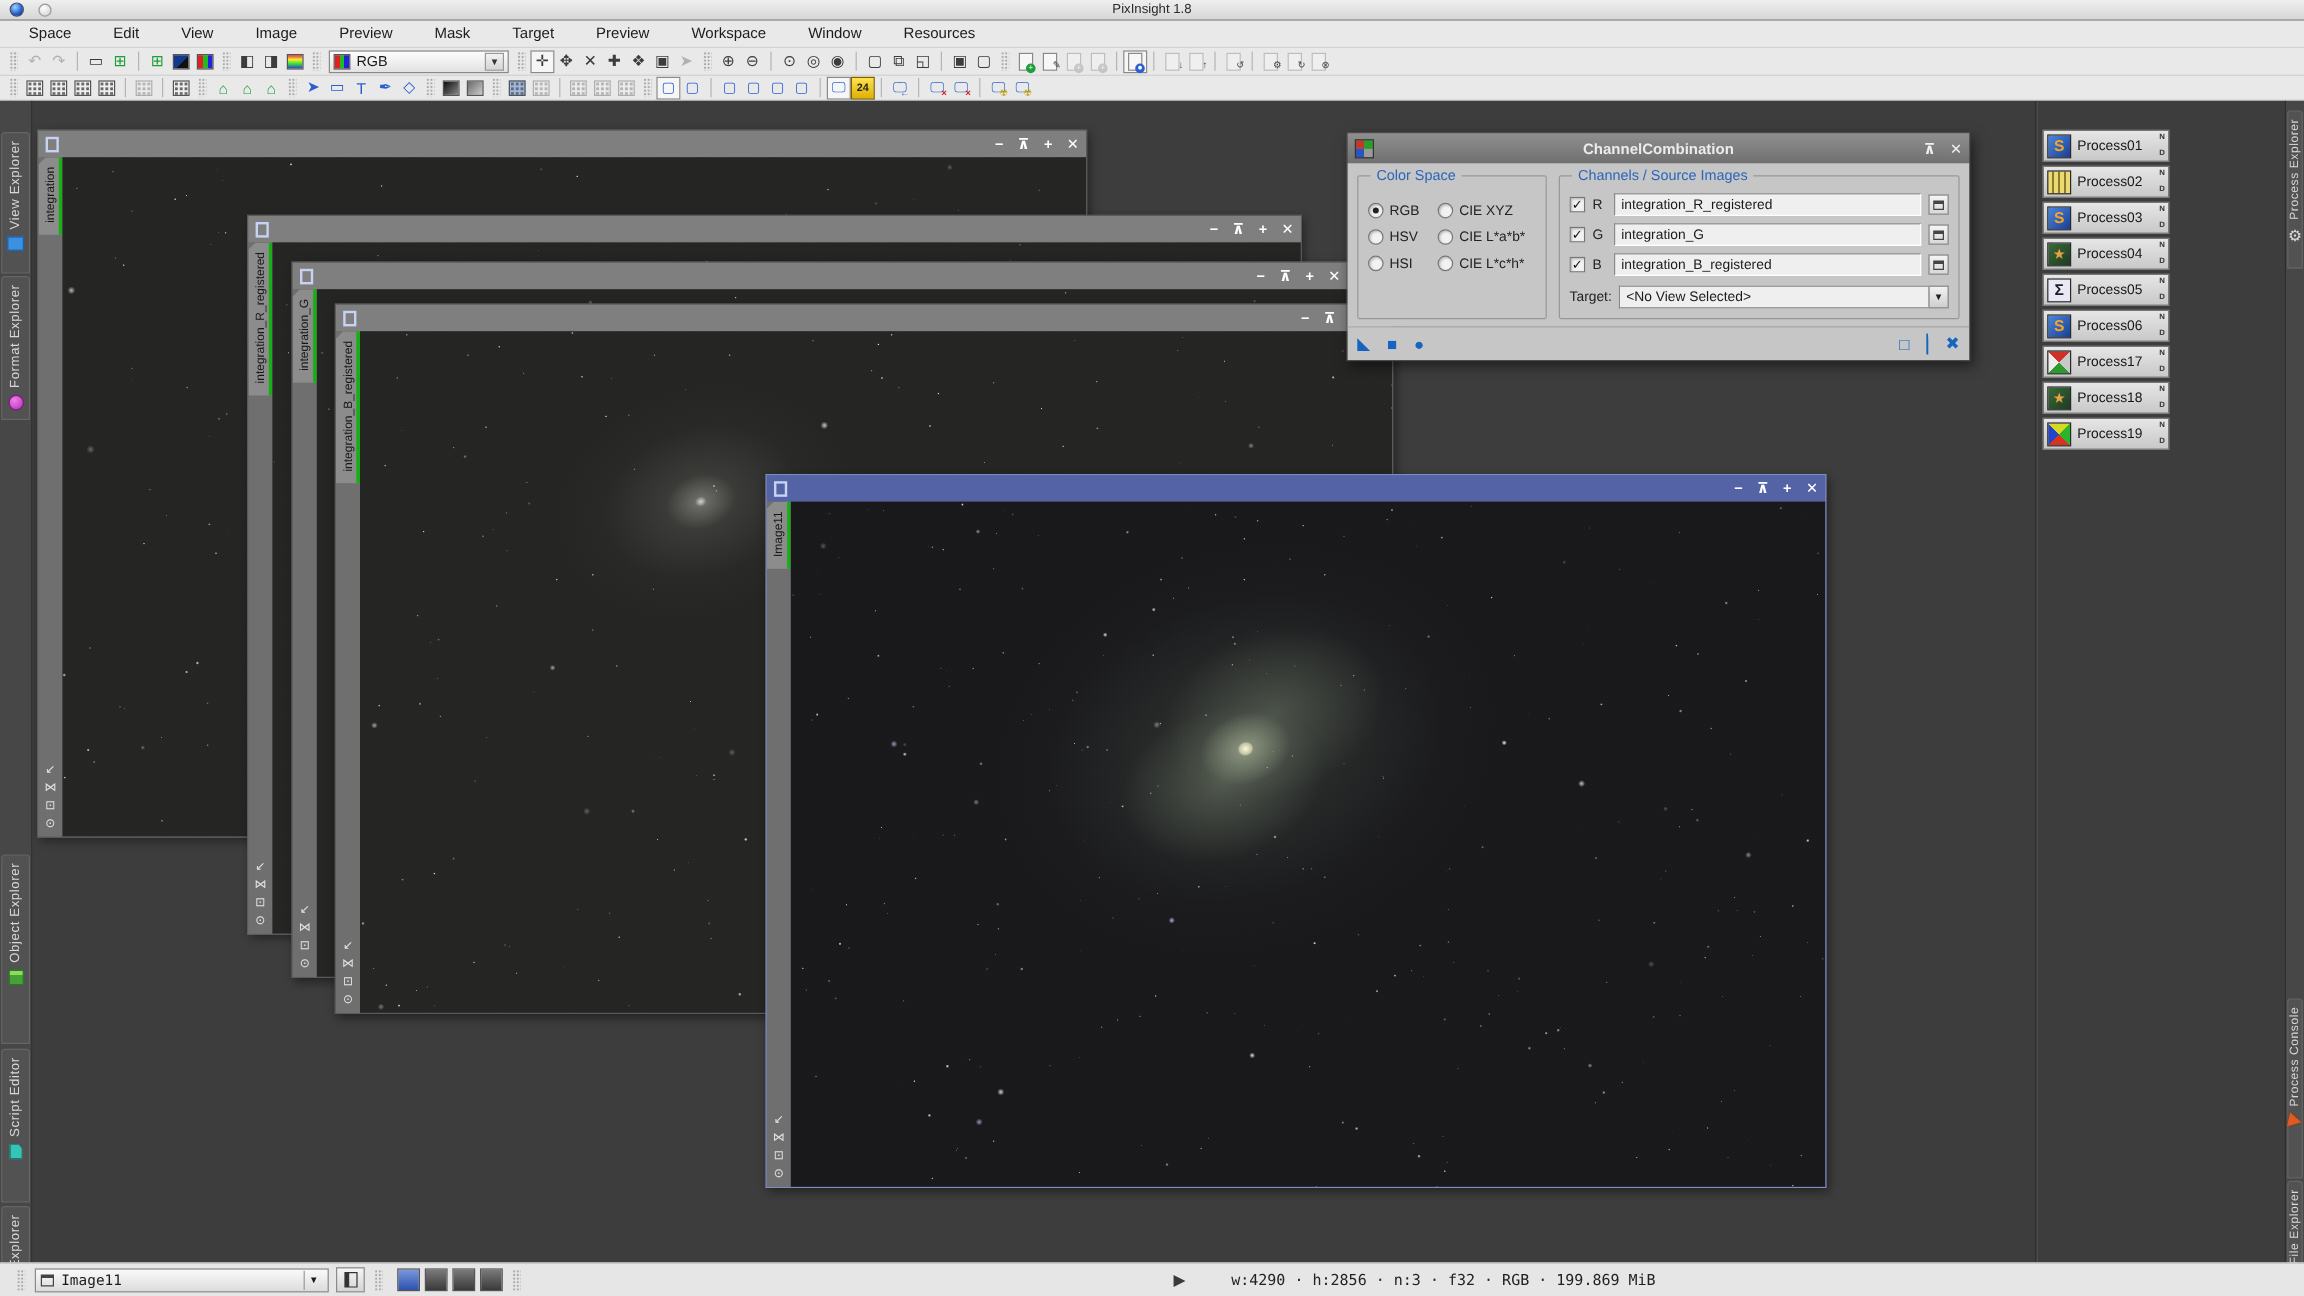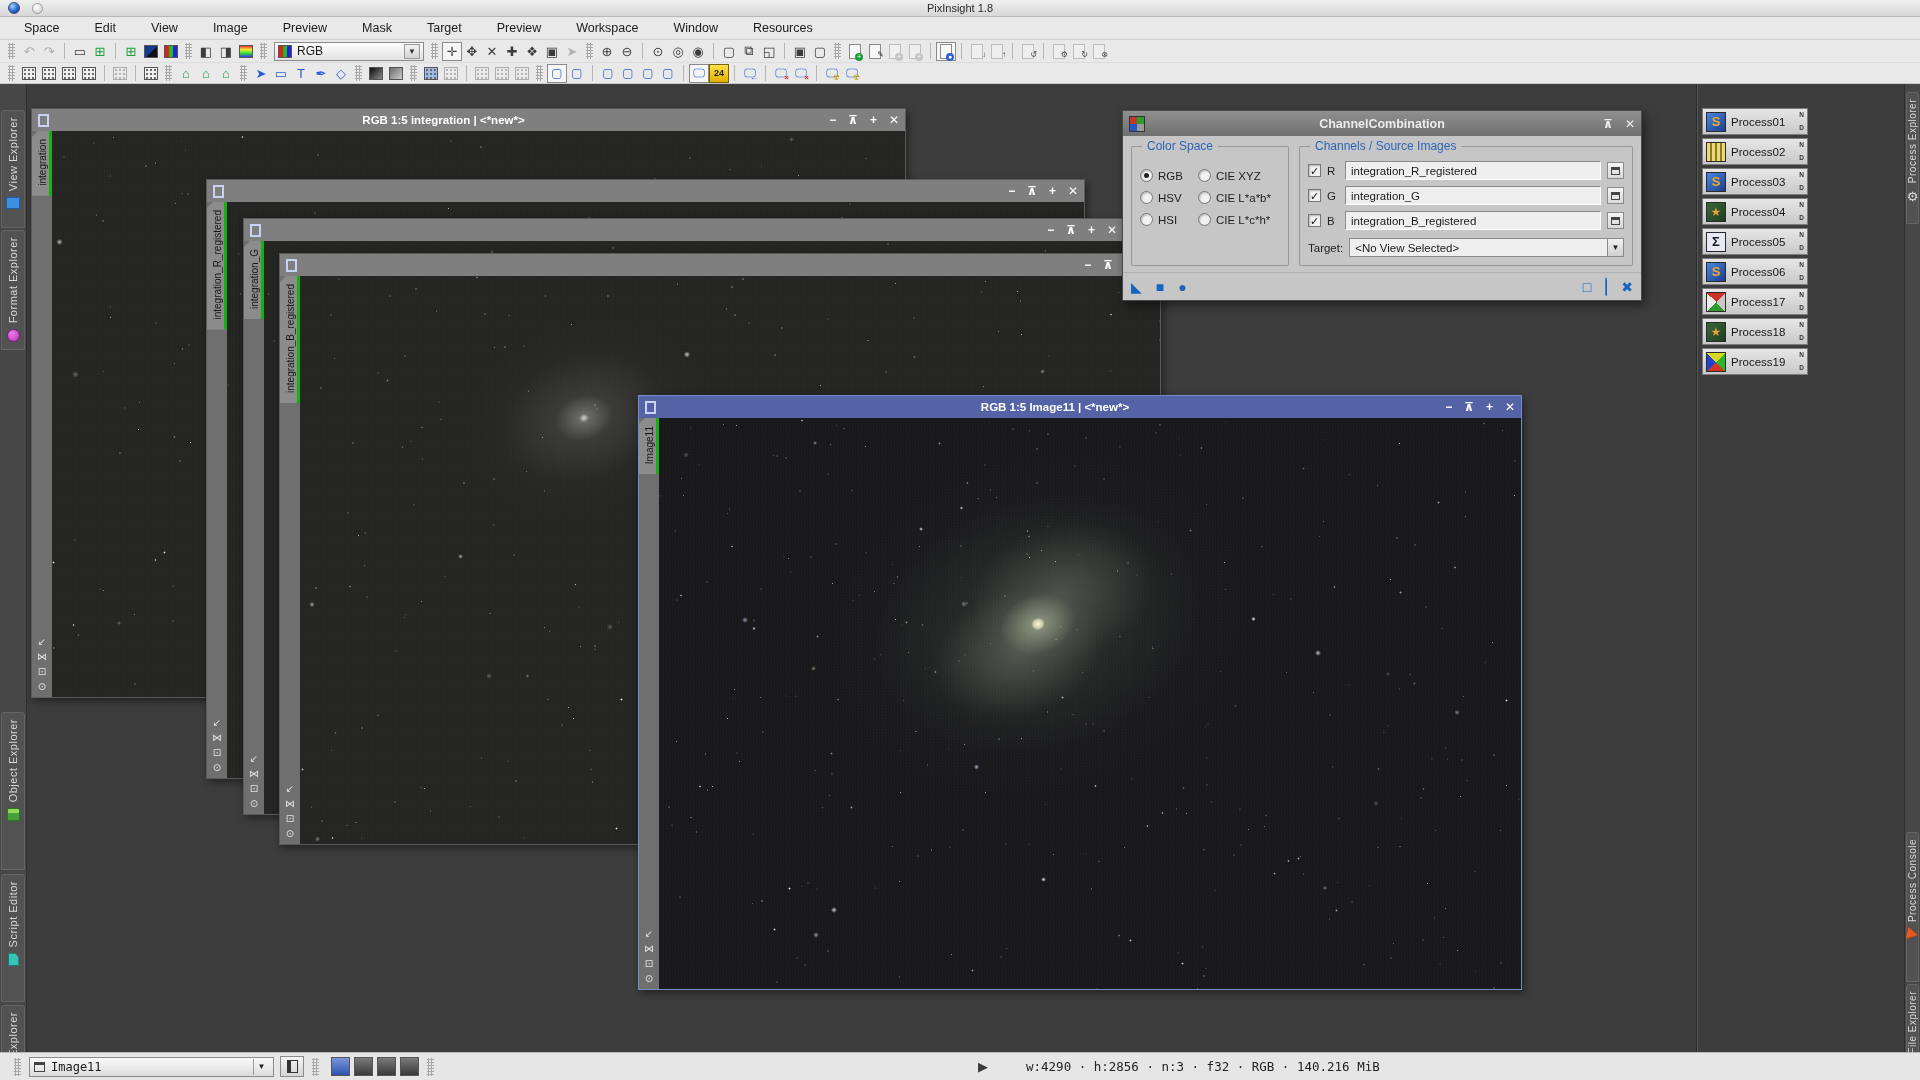--- a/index.html
+++ b/index.html
@@ -555,21 +555,20 @@
         <span class="proc-icon pi-pinwheel-rgby"></span>
         <span class="proc-label">Process19</span>
         <span class="proc-nd">
           <span>N</span>
           <span>D</span>
         </span>
       </div>
       <div class="imgwin" style="left: 4px; top: 24px; width: 875px; height: 590px; z-index: 1;">
         <div class="wtitle">
           <span class="win-icon"></span>
-          <span class="wtext">RGB 1:5 integration | &lt;*new*&gt;</span>
           <span class="wbtns">
             <span>−</span>
             <span>⊼</span>
             <span>+</span>
             <span>✕</span>
           </span>
         </div>
         <div class="wbody">
           <div class="wstrip">
             <div class="wtab">
@@ -1586,21 +1585,20 @@
             <i style="left:15.06%;top:93.95%;width:1.9px;height:1.9px;opacity:0.71;background:radial-gradient(circle,rgba(255,255,255,1),rgba(255,255,255,0) 70%)"></i>
             <i style="left:91.70%;top:77.90%;width:1.1px;height:1.1px;opacity:0.20;background:radial-gradient(circle,rgba(255,255,255,1),rgba(255,255,255,0) 70%)"></i>
             <i style="left:45.07%;top:84.77%;width:2.5px;height:2.5px;opacity:0.77;background:radial-gradient(circle,rgba(255,255,255,1),rgba(255,255,255,0) 70%)"></i>
             <i style="left:91.77%;top:67.89%;width:3.8px;height:3.8px;opacity:0.71;background:radial-gradient(circle,rgba(255,255,255,1),rgba(255,255,255,0) 70%)"></i>
           </div>
         </div>
       </div>
       <div class="imgwin active" style="left: 611px; top: 311px; width: 884px; height: 595px; z-index: 6;">
         <div class="wtitle">
           <span class="win-icon"></span>
-          <span class="wtext">RGB 1:5 Image11 | &lt;*new*&gt;</span>
           <span class="wbtns">
             <span>−</span>
             <span>⊼</span>
             <span>+</span>
             <span>✕</span>
           </span>
         </div>
         <div class="wbody">
           <div class="wstrip">
             <div class="wtab">
@@ -1967,14 +1965,14 @@
   <span class="sb-btn">
       <span class="mw2"></span>
     </span>
   <span class="sb-grip"></span>
   <span class="sb-sq bluesq"></span>
   <span class="sb-sq darksq"></span>
   <span class="sb-sq darksq"></span>
   <span class="sb-sq darksq"></span>
   <span class="sb-grip"></span>
   <span id="sb-play">▶</span>
-  <span id="sb-info">w:4290 · h:2856 · n:3 · f32 · RGB · 140.216 MiB</span>
+  <span id="sb-info">w:4290 · h:2856 · n:3 · f32 · RGB · 199.869 MiB</span>
 </div>
 
 </body></html>

